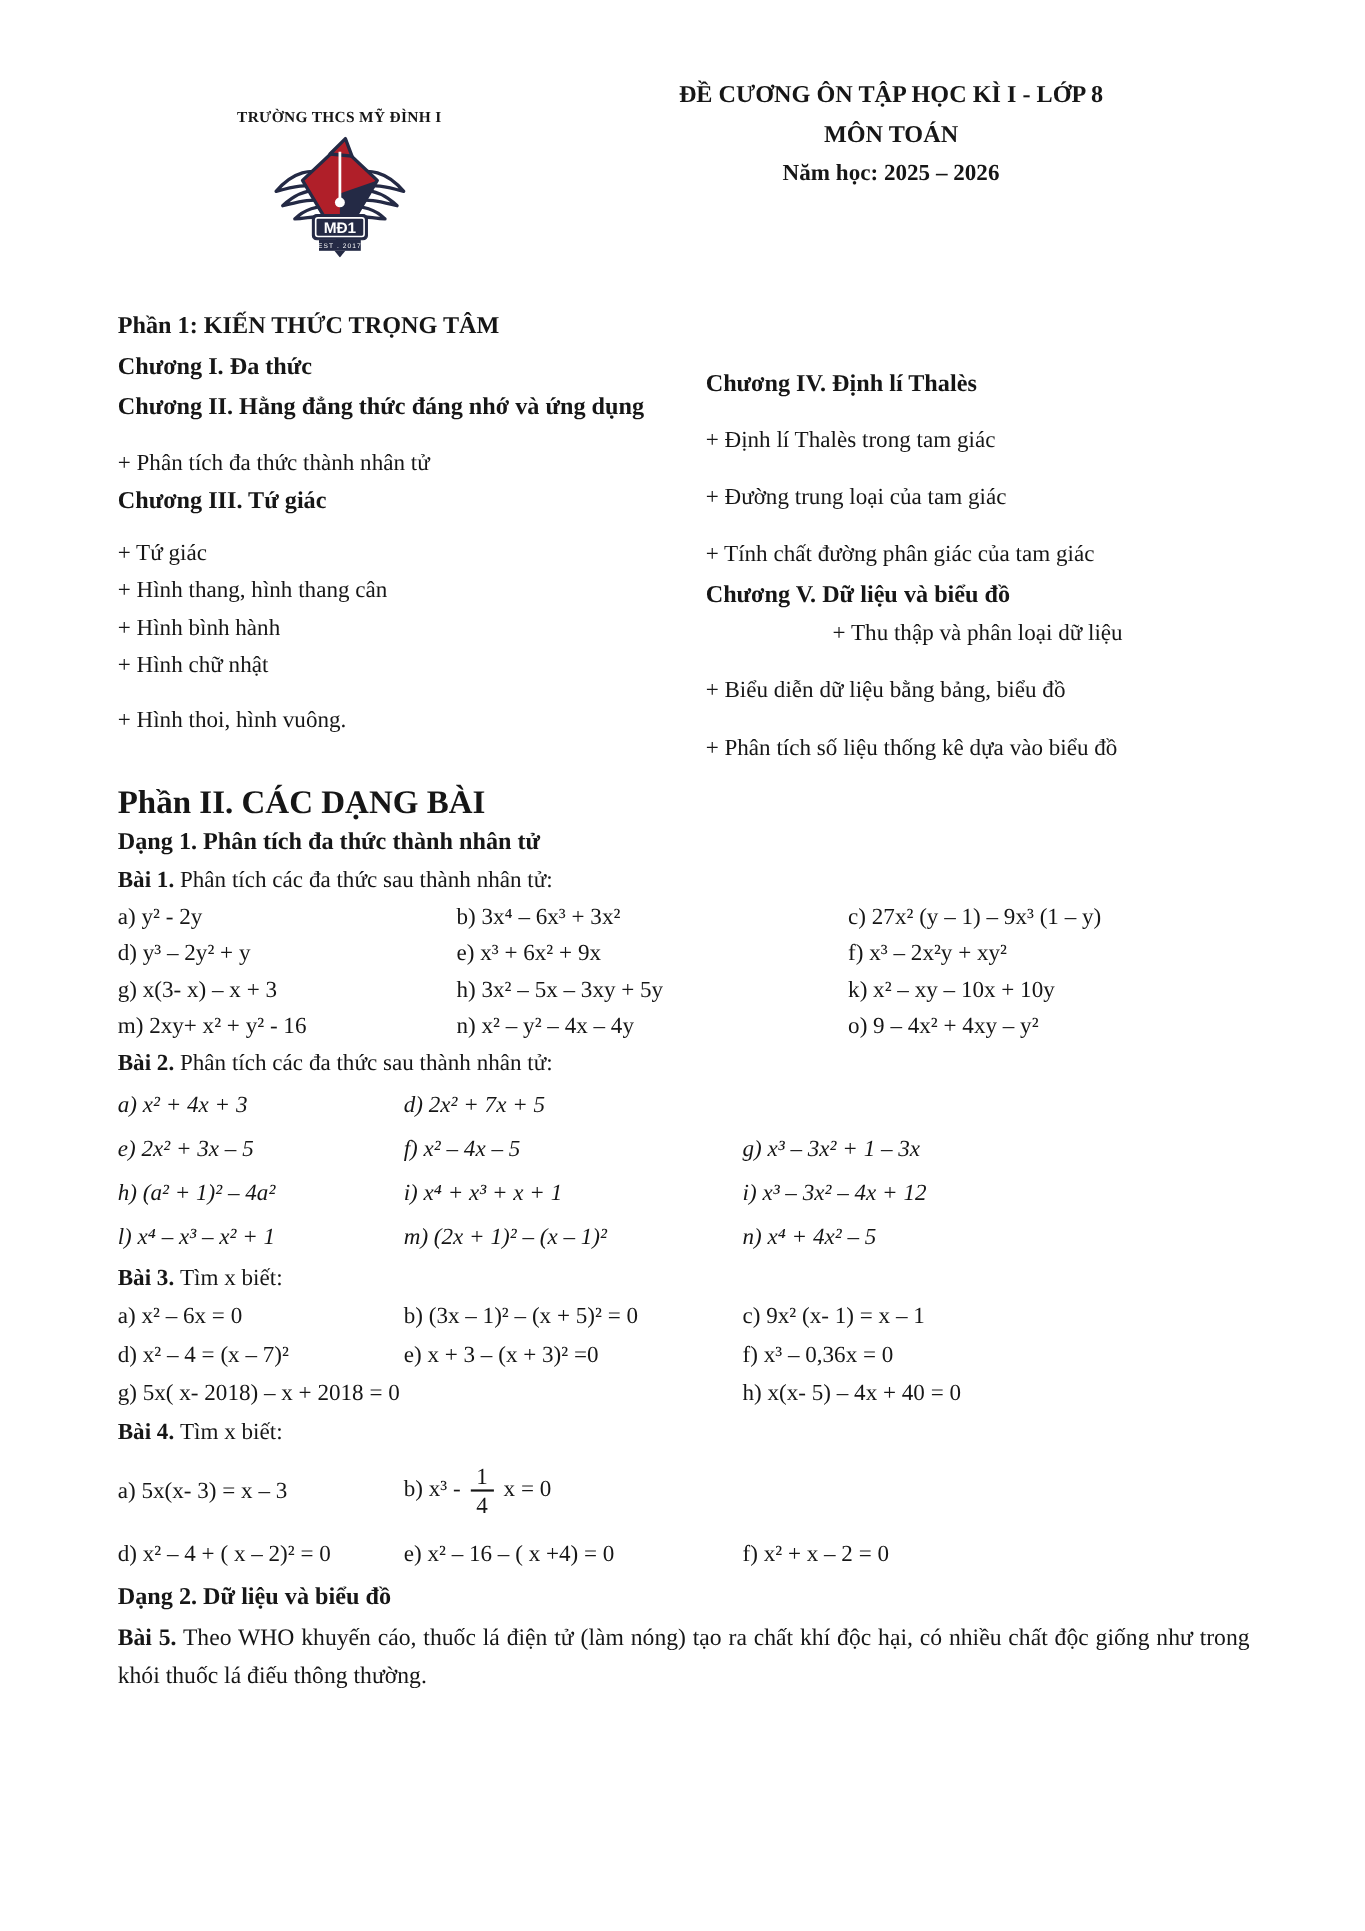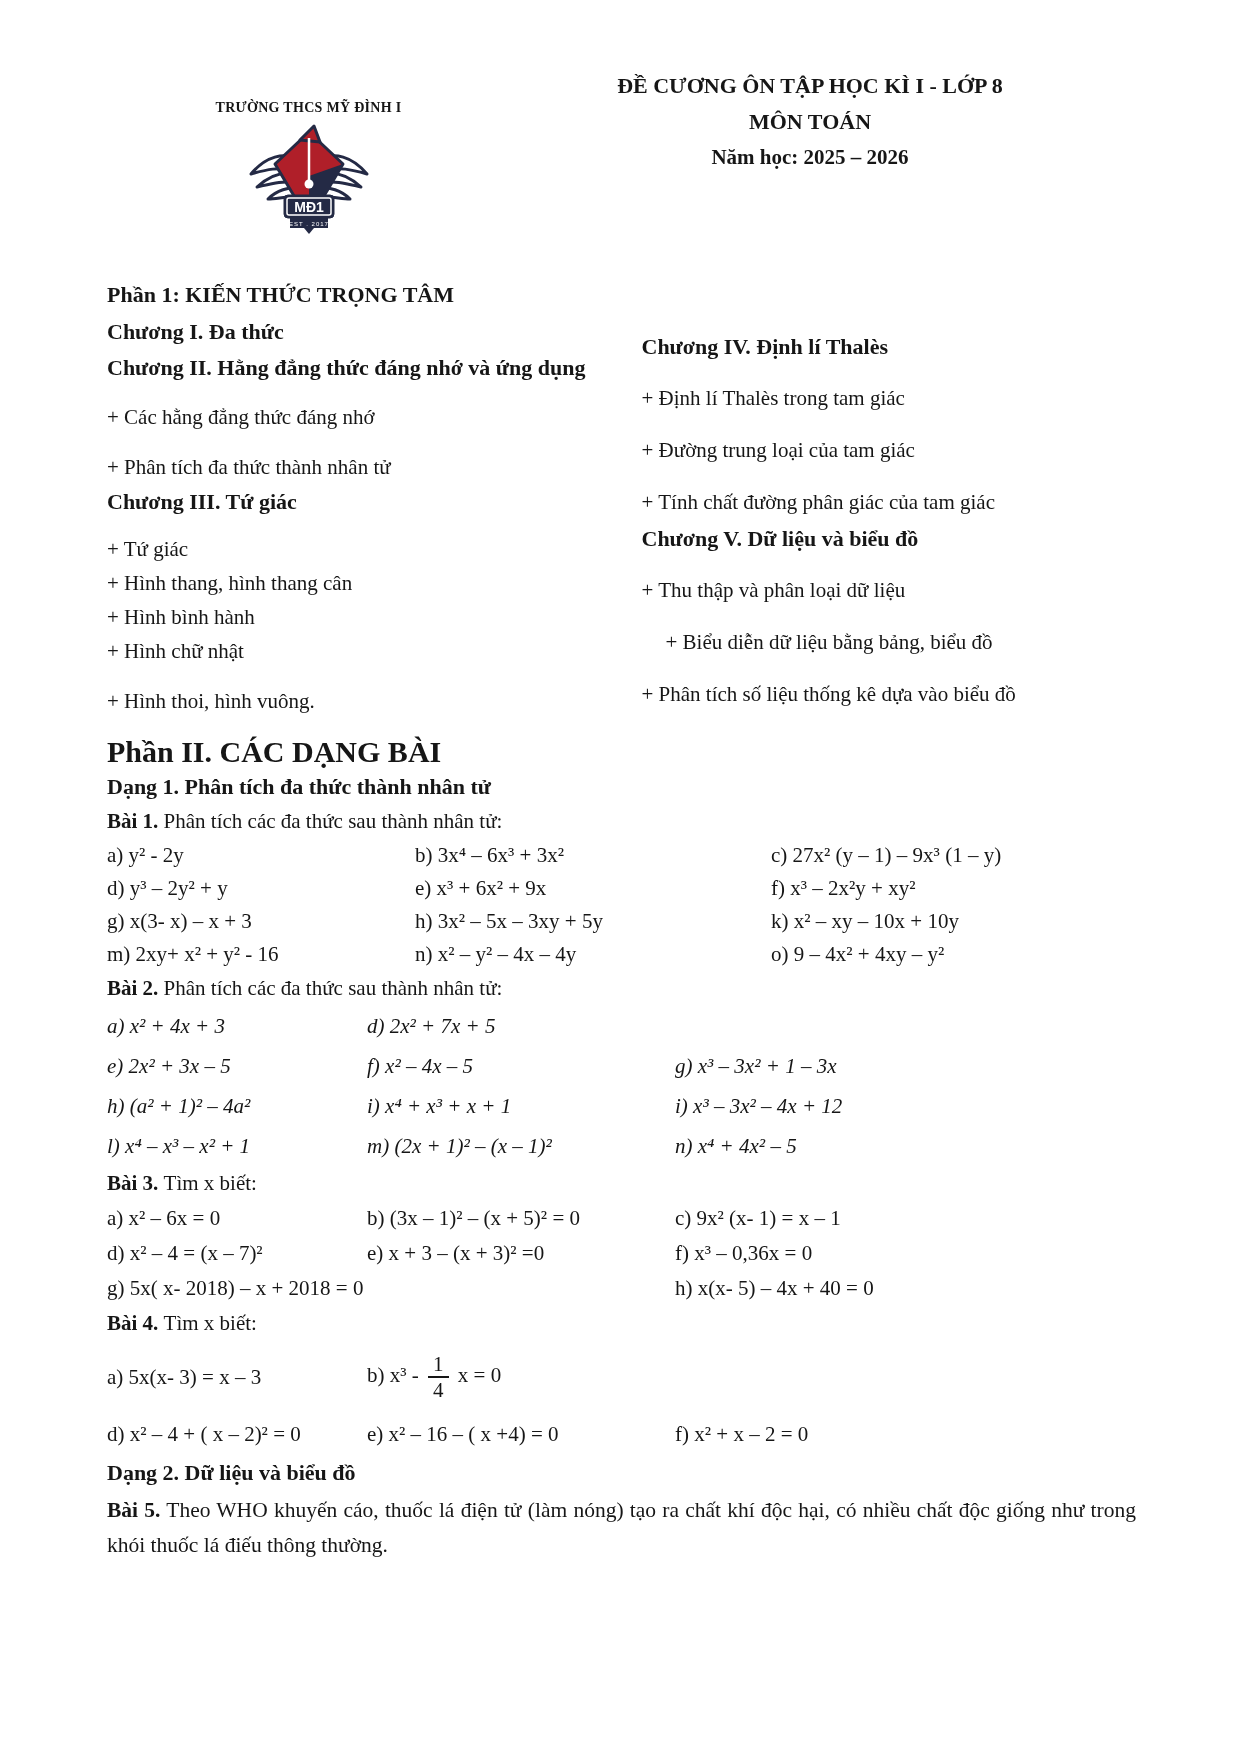--- a/index.html
+++ b/index.html
@@ -79,37 +79,36 @@
     <div class="t3">Năm học: 2025 – 2026</div>
   </div>
 </div>
 
 <div class="part1-title">Phần 1: KIẾN THỨC TRỌNG TÂM</div>
 
 <div class="p1-grid">
   <div id="p1-left">
       <div class="p1-heading">Chương I. Đa thức</div>
       <div class="p1-heading">Chương II. Hằng đẳng thức đáng nhớ và ứng dụng</div>
-      <div class="p1-item" style="margin-top: 14px;">+ Các hằng đẳng thức đáng nhớ</div>
       <div class="p1-item" style="margin-top: 16px;">+ Phân tích đa thức thành nhân tử</div>
       <div class="p1-heading">Chương III. Tứ giác</div>
       <div class="p1-item" style="margin-top: 12px;">+ Tứ giác</div>
       <div class="p1-item">+ Hình thang, hình thang cân</div>
       <div class="p1-item">+ Hình bình hành</div>
       <div class="p1-item">+ Hình chữ nhật</div>
       <div class="p1-item" style="margin-top: 16px;">+ Hình thoi, hình vuông.</div>
     </div>
   <div id="p1-right">
       <div class="p1-heading" style="margin-top: 15px;">Chương IV. Định lí Thalès</div>
       <div class="p1-item" style="margin-top: 16px;">+ Định lí Thalès trong tam giác</div>
       <div class="p1-item" style="margin-top: 18px;">+ Đường trung loại của tam giác</div>
       <div class="p1-item" style="margin-top: 18px;">+ Tính chất đường phân giác của tam giác</div>
       <div class="p1-heading" style="margin-top: 2px;">Chương V. Dữ liệu và biểu đồ</div>
-      <div class="p1-item" style="margin-top: 16px;">+ Thu thập và phân loại dữ liệu</div>
-      <div class="p1-item" style="margin-top: 18px; margin-left: 24px;">+ Biểu diễn dữ liệu bằng bảng, biểu đồ</div>
+      <div class="p1-item" style=" text-align: center;">+ Thu thập và phân loại dữ liệu</div>
+      <div class="p1-item" style="margin-top: 18px;">+ Biểu diễn dữ liệu bằng bảng, biểu đồ</div>
       <div class="p1-item" style="margin-top: 18px;">+ Phân tích số liệu thống kê dựa vào biểu đồ</div>
     </div>
 </div>
 
 <div class="p2-title">Phần II. CÁC DẠNG BÀI</div>
 <div class="dang">Dạng 1. Phân tích đa thức thành nhân tử</div>
 
 <div id="exercises">
     <div class="exercise ex-0">
       <div class="p2-line"><b>Bài 1. </b>Phân tích các đa thức sau thành nhân tử:</div>

